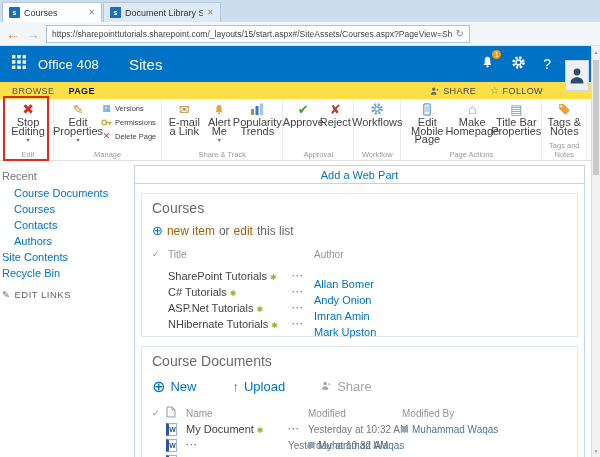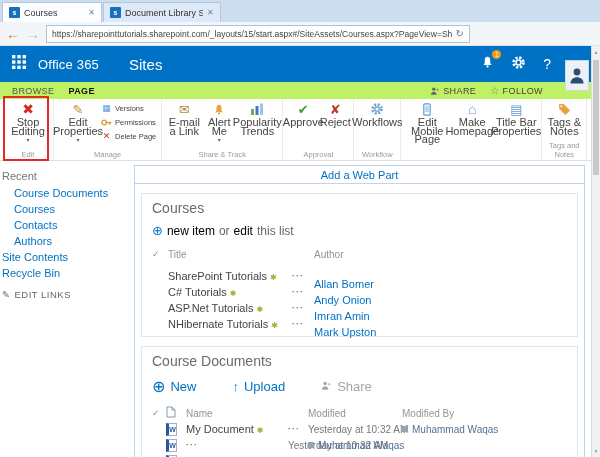--- a/index.html
+++ b/index.html
@@ -34,21 +34,21 @@
   .sites { margin-left:30px; font-size:15px; font-weight:300; }
   .suite-right { margin-left:auto; margin-right:40px; display:flex; align-items:center; gap:17px; }
   .bell-wrap { position:relative; }
   .badge { position:absolute; top:-5px; right:-7px; background:#f19b12; color:#fff; font-size:6.5px;
            min-width:9px; height:9px; border-radius:5px; display:grid; place-items:center; padding:0 1px; }
   .help-q { font-size:14px; }
   .avatar { position:absolute; top:60px; right:11px; width:24px; height:31px; background:#edf1f5;
             border:1px solid #cfd8e0; display:grid; place-items:center; z-index:6; }
 
   
-  .ribbontabs { position:absolute; top:82px; left:0; right:9px; height:17px; background:#bef264;
+  .ribbontabs { position:absolute; top:82px; left:0; right:9px; height:17px; background:#fde047;
                 display:flex; align-items:center; font-size:9px; letter-spacing:.4px;justify-content:center; }
   .rt-browse { margin-left:12px; color:#555; }
   .rt-page { margin-left:14px; color:#111; font-weight:bold; }
   .rt-right { margin-left:auto; margin-right:48px; display:flex; align-items:center; gap:14px; color:#444; }
   .rt-right .item { display:flex; align-items:center; gap:3px; }
   .follow-star { color:#777; font-size:10px; }
 
   .ribbon { position:absolute; top:99px; left:0; right:9px; height:62px; background:#fff;
             border-bottom:1px solid #e0e0e0; display:flex; padding-left:3px; }
   .rgroup { position:relative; padding:2px 5px 12px 5px; border-right:1px solid #ececec; display:flex; }
@@ -74,21 +74,21 @@
   .editlinks { margin-top:10px; color:#666; font-size:9.5px; letter-spacing:.5px; display:flex; gap:4px; align-items:center; }
 
   .main { flex:1; padding:4px 6px 0 2px; overflow:hidden; }
   .zone { border:1px solid #bcd6ee; }
   .addpart { height:18px; border-bottom:1px solid #bcd6ee; display:flex; align-items:center; justify-content:center; }
   .addpart a { color:#0072c6; font-size:11px; text-decoration:none; }
   .webpart { margin:9px 6px; border:1px solid #e1e6ec; padding:6px 10px 10px; }
   .wp-title { font-size:14px; color:#6b6b6b; }
   .list-toolbar { margin-top:7px; font-size:12px; display:flex; align-items:center; gap:4px; }
   .plusc { color:#0072c6; font-size:13px; }
-  .lnk { color:#000000; text-decoration:none; }
+  .lnk { color:#a16207; text-decoration:none; }
   .muted { color:#666; }
 
   .ctable { margin-top:8px; font-size:11px; }
   .crow { display:grid; grid-template-columns:16px 124px 22px 1fr; height:16px; align-items:center; }
   .chead { font-size:10px; color:#949494; }
   .cell-title { color:#444; white-space:nowrap; }
   .newb { color:#8cb832; font-size:8px; margin-left:3px; font-family:"DejaVu Sans",sans-serif; }
   .ell { color:#767676; font-weight:bold; font-size:9px; letter-spacing:1px; }
   .alink { color:#0072c6; text-decoration:none;margin-top:16px; }
   .hcheck { color:#8c8c8c; font-size:9px; }
@@ -150,21 +150,21 @@
             <rect x="10.6" y="0" width="3.4" height="3.4"></rect>
             <rect x="0" y="5.3" width="3.4" height="3.4"></rect>
             <rect x="5.3" y="5.3" width="3.4" height="3.4"></rect>
             <rect x="10.6" y="5.3" width="3.4" height="3.4"></rect>
             <rect x="0" y="10.6" width="3.4" height="3.4"></rect>
             <rect x="5.3" y="10.6" width="3.4" height="3.4"></rect>
             <rect x="10.6" y="10.6" width="3.4" height="3.4"></rect>
           </g>
         </svg>
     </span>
-    <span class="brand">Office 365</span>
+    <span class="brand">Office 408</span>
     <span class="sites">Sites</span>
     <div class="suite-right">
       <span class="bell-wrap">
         <svg width="13" height="14" viewBox="0 0 16 16">
             <path d="M8 1.5C5.6 1.5 4.6 3.4 4.6 6v3.6L3 11.8h10L11.4 9.6V6c0-2.6-1-4.5-3.4-4.5z" fill="#fff"></path>
             <circle cx="8" cy="13.4" r="1.4" fill="#fff"></circle>
           </svg>
         <span class="badge">1</span>
       </span>
       <span>
@@ -319,20 +319,21 @@
         </div>
         <div class="rbtn-lg" style="width:40px">
           <span class="ric" style="color:#5b9bd5;font-size:14px">⌂</span>
           <span class="rlbl">Make Homepage</span>
         </div>
         <div class="rbtn-lg" style="width:40px">
           <span class="ric" style="color:#5b9bd5;font-size:13px">▤</span>
           <span class="rlbl">Title Bar Properties</span>
         </div>
       </div>
+      <div class="rgl">Page Actions</div>
     </div>
 
     <div class="rgroup">
       <div class="rbtns">
         <div class="rbtn-lg" style="width:34px">
           <span class="ric">
             <svg width="13" height="13" viewBox="0 0 14 14">
                 <path d="M1.2 6.2V1.2h5L13 8l-5 5z" fill="#e8a33d"></path>
                 <circle cx="3.6" cy="3.6" r="1.1" fill="#fff"></circle>
               </svg>

